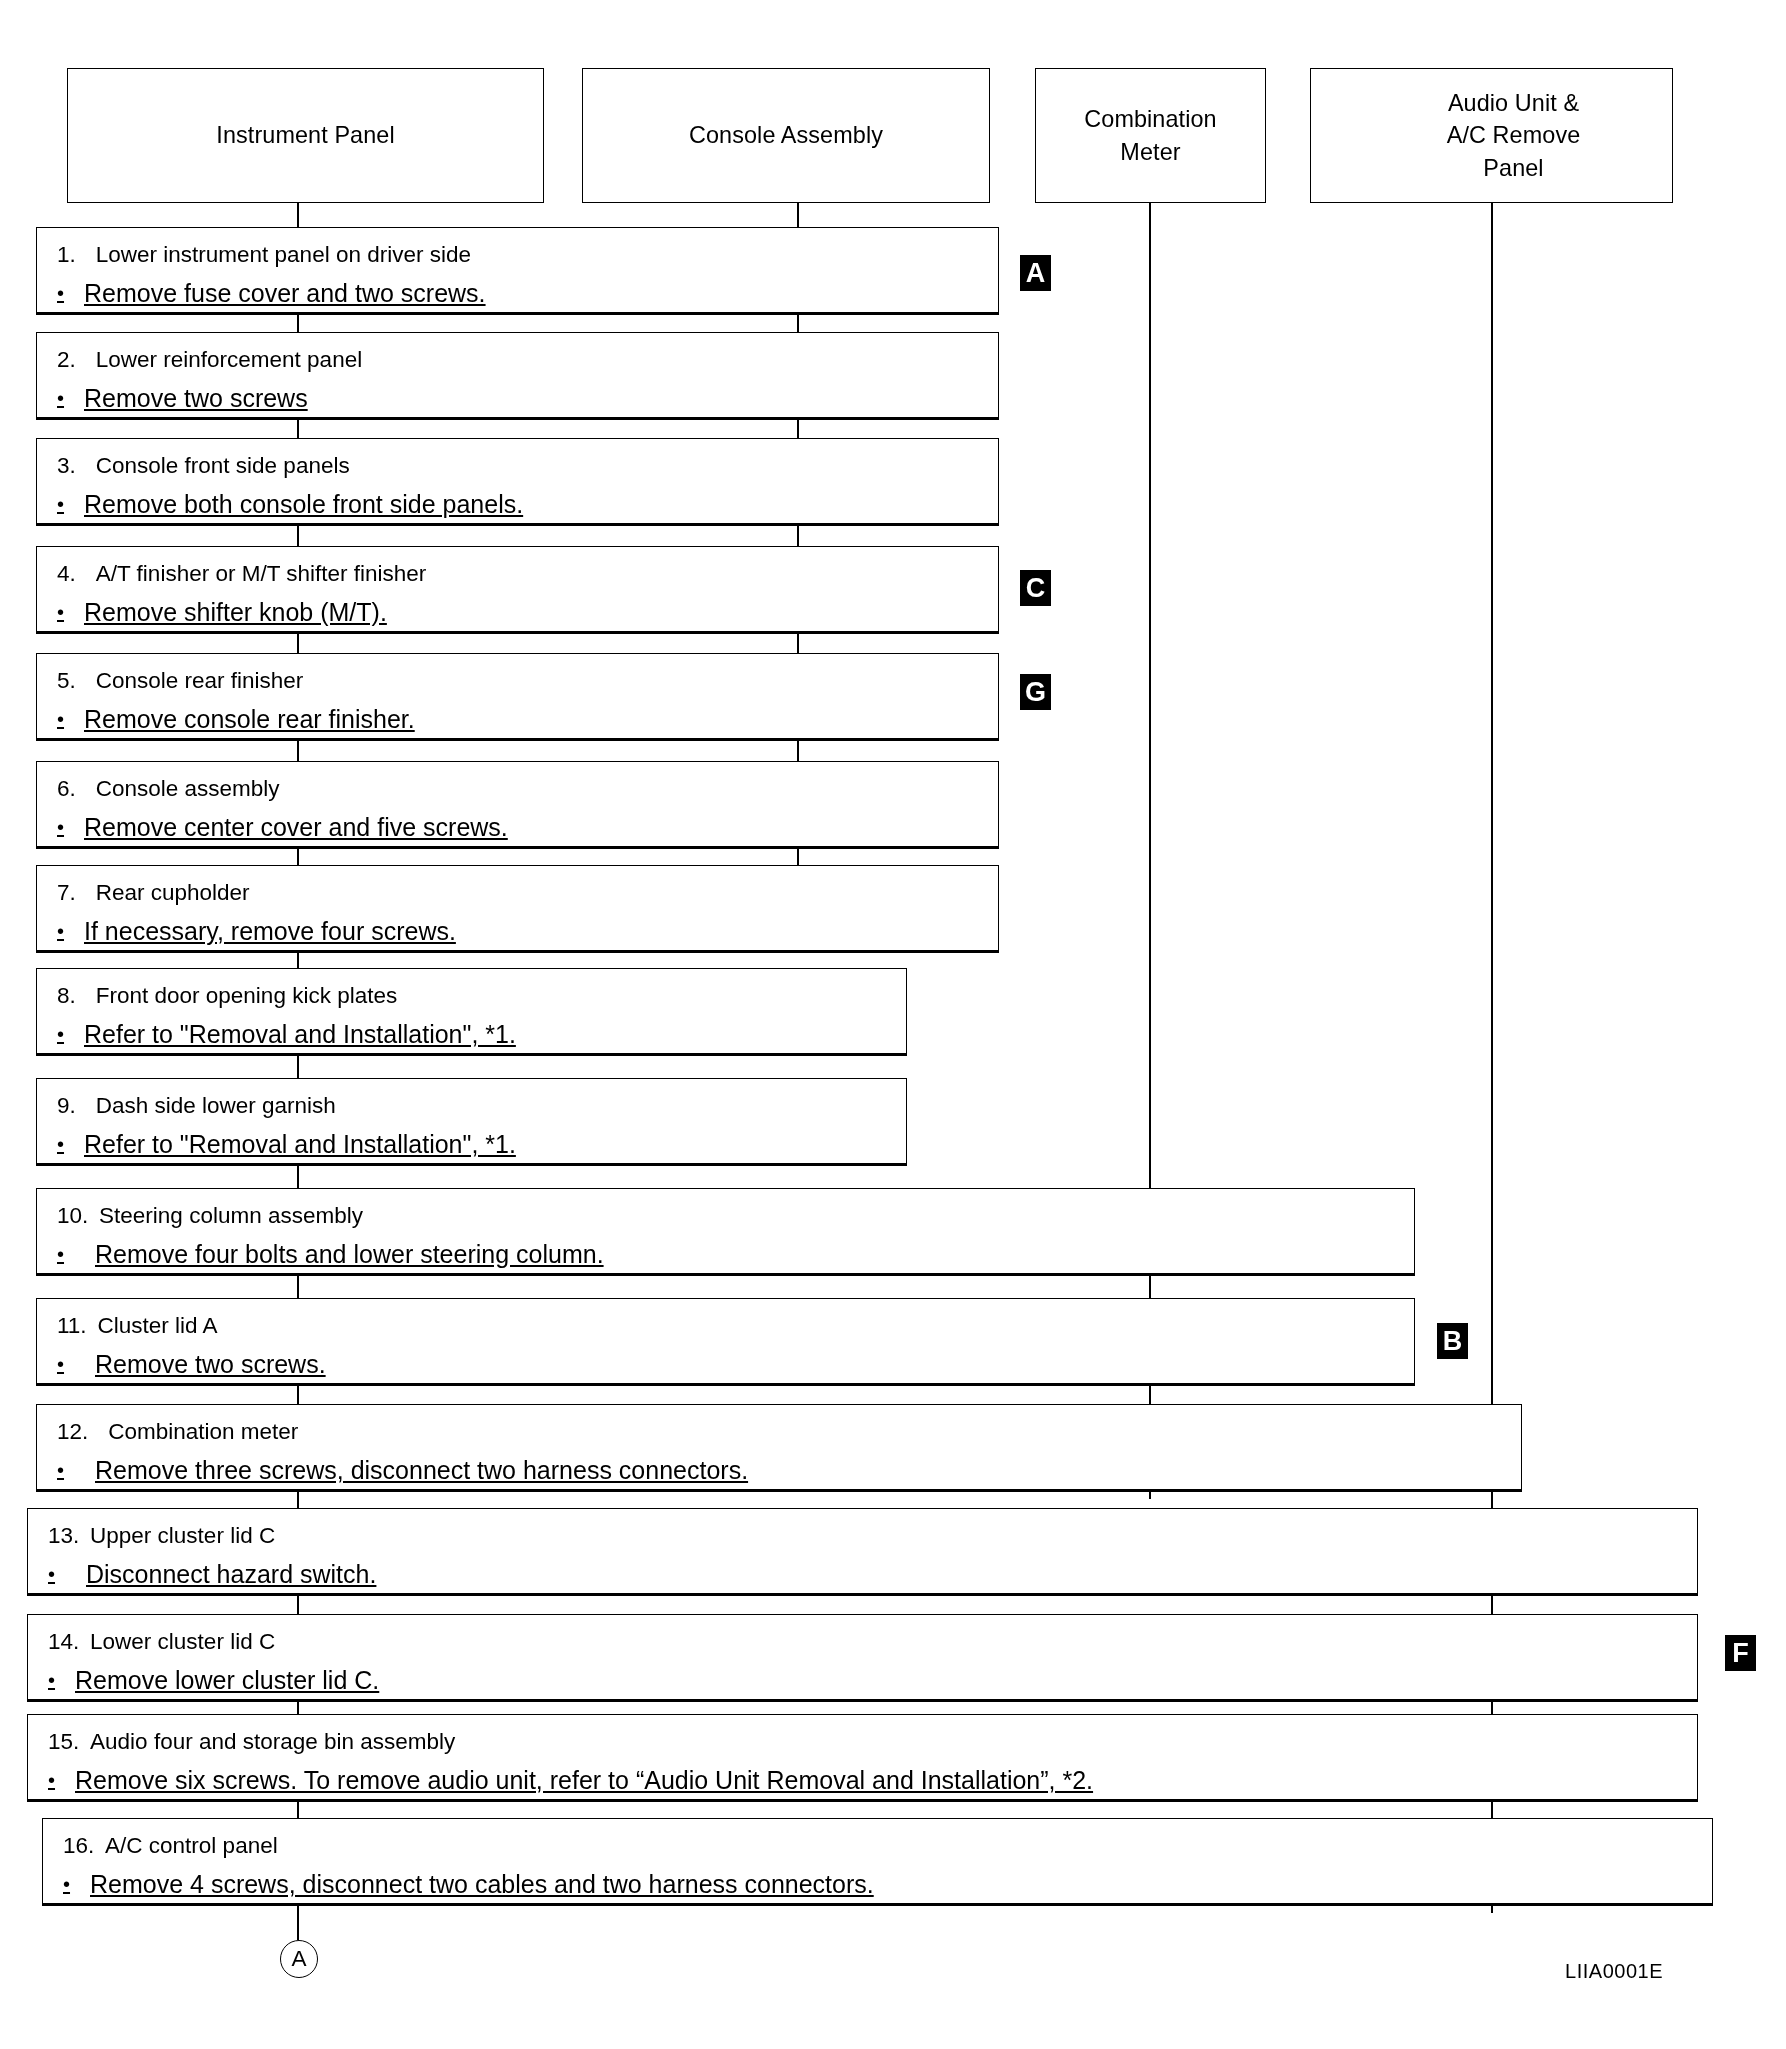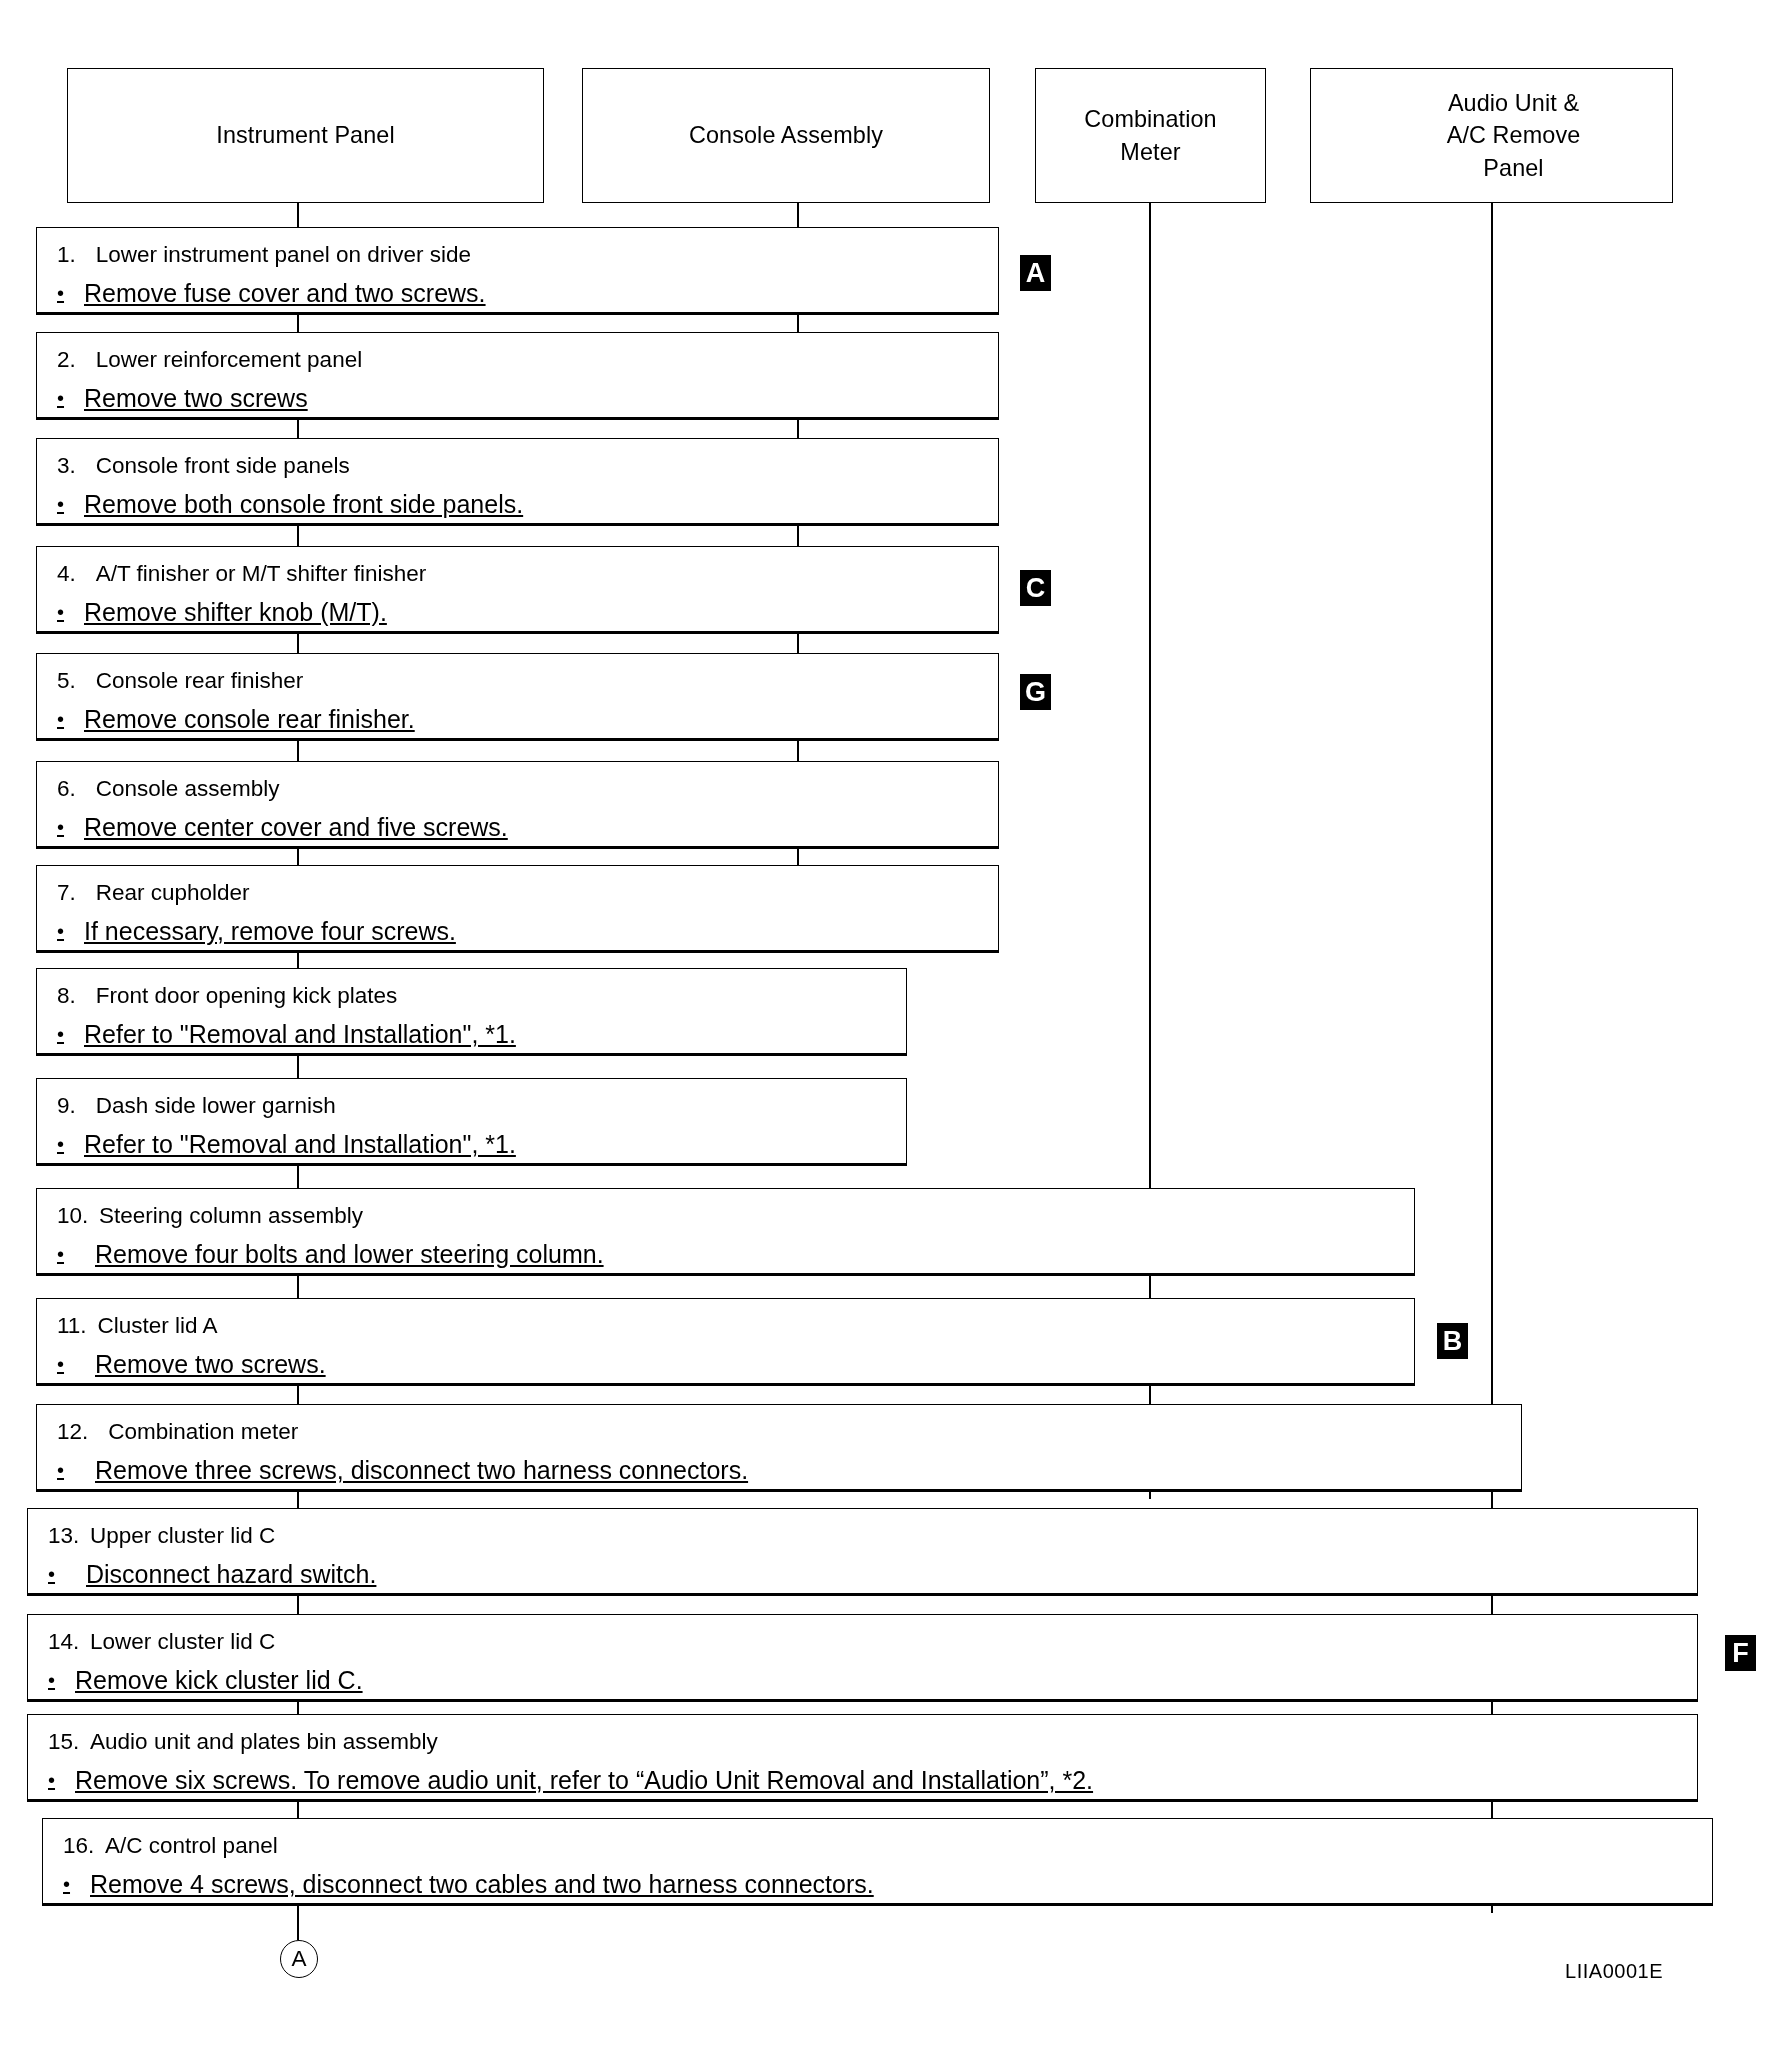--- a/index.html
+++ b/index.html
@@ -317,32 +317,32 @@
   </div>
 
   <div class="step" style="left:27px; top:1614px; width:1671px; height:88px;">
     <div class="step-title">
       <span class="step-num">14.</span>
       <span style="display:inline-block;width:10.8px;"></span>
       <span>Lower cluster lid C</span>
     </div>
     <div class="step-note">
       <span class="bullet"></span>
-      <span>Remove kick cluster lid C.</span>
+      <span>Remove lower cluster lid C.</span>
     </div>
   </div>
   <div class="badge" style="left:1725px; top:1635px;">
     <span>F</span>
   </div>
 
   <div class="step" style="left:27px; top:1714px; width:1671px; height:88px;">
     <div class="step-title">
       <span class="step-num">15.</span>
       <span style="display:inline-block;width:10.8px;"></span>
-      <span>Audio unit and plates bin assembly</span>
+      <span>Audio four and storage bin assembly</span>
     </div>
     <div class="step-note">
       <span class="bullet"></span>
       <span>Remove six screws. To remove audio unit, refer to “Audio Unit Removal and Installation”, *2.</span>
     </div>
   </div>
 
   <div class="step" style="left:27px; top:1818px; width:1671px; height:88px;margin-left:15px;">
     <div class="step-title">
       <span class="step-num">16.</span>

